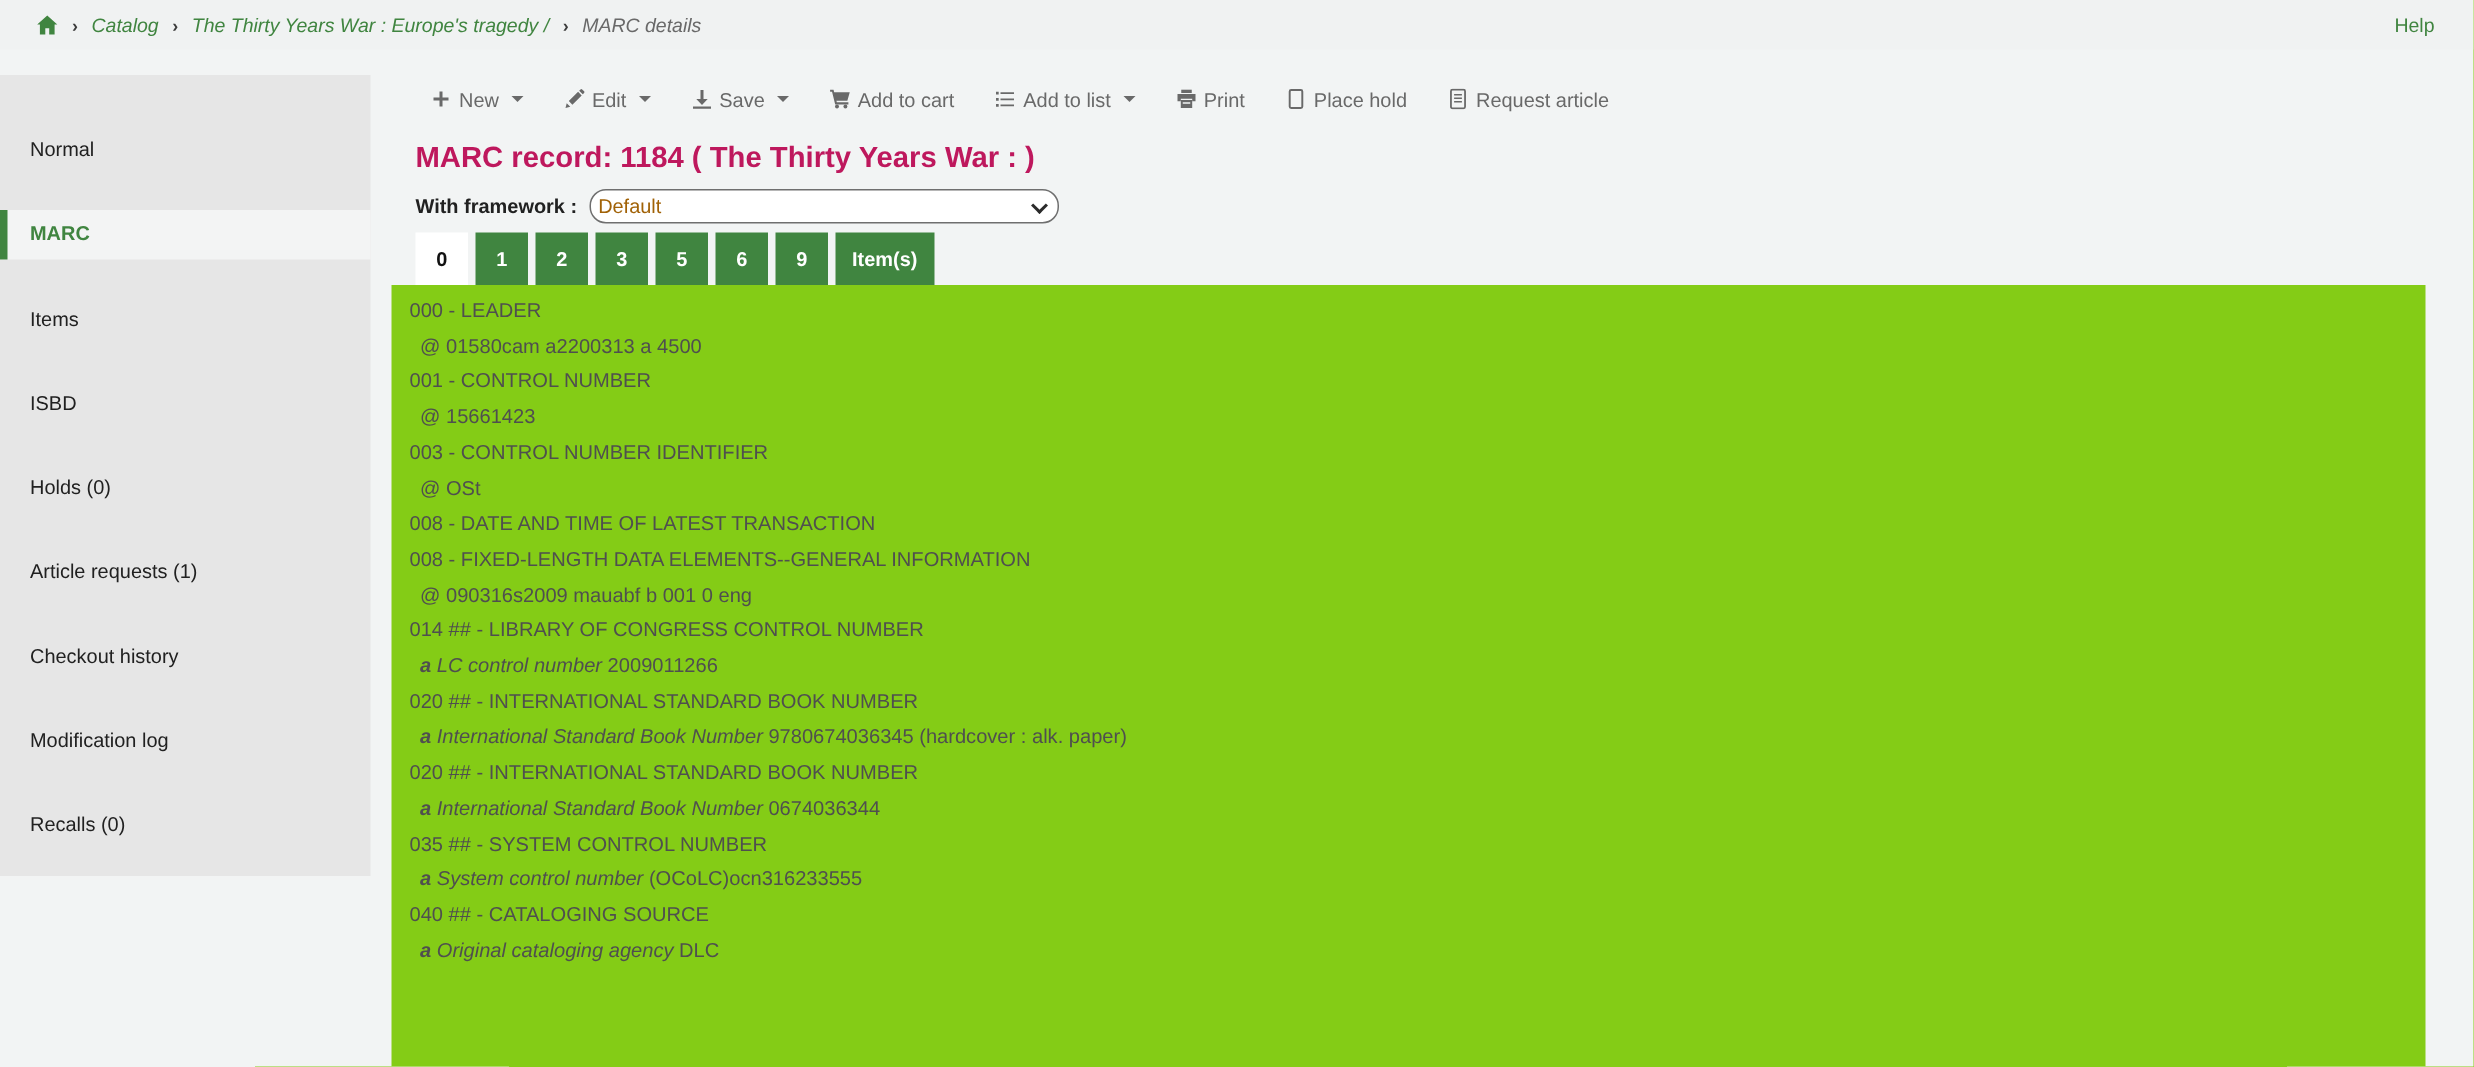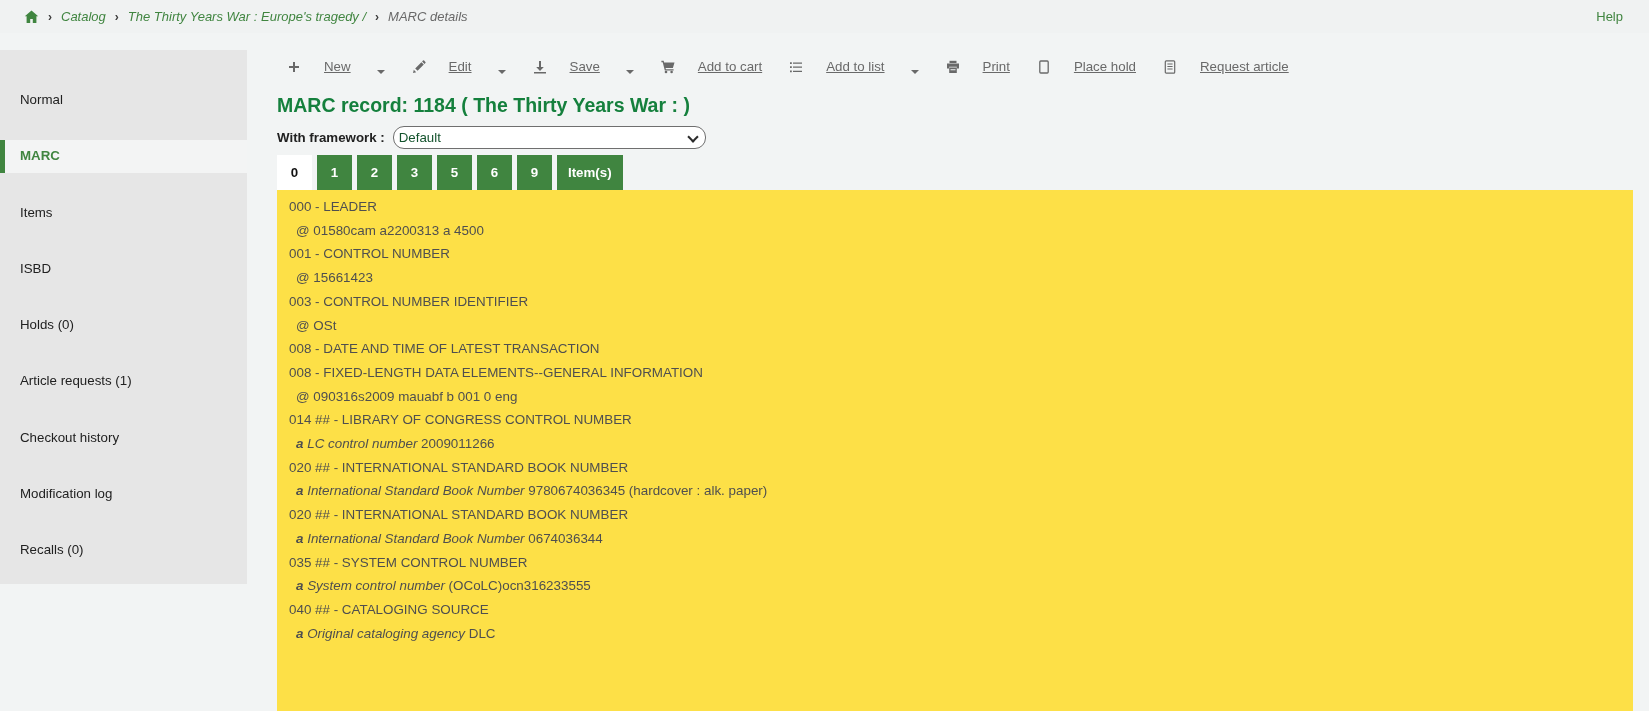--- a/index.html
+++ b/index.html
@@ -20,45 +20,45 @@
   .crumb-current{color:#696969;}
   .help-link{margin-left:auto;color:#408540;font-size:13px;font-style:normal;}
 
   
   .sidebar{position:absolute;top:50px;left:0;width:247px;background:#e6e6e6;padding:10px 0 17px;box-sizing:border-box;}
   .side-item{display:block;height:32.3px;line-height:32.3px;padding-left:20px;font-size:13.3px;color:#212121;margin-top:24px;}
   .side-item.active{background:#f3f4f4;border-left:5px solid #408540;padding-left:15px;color:#408540;font-weight:700;}
 
   
   .toolbar{position:absolute;top:54px;left:287px;height:24px;display:flex;align-items:center;gap:27px;color:#696969;}
-  .tb-btn{display:flex;align-items:flex-end;gap:23px;background:none;border:none;padding:0;margin:0;color:inherit;font:inherit;cursor:pointer;text-decoration:underline;}
+  .tb-btn{display:flex;align-items:center;gap:5px;background:none;border:none;padding:0;margin:0;color:inherit;font:inherit;cursor:pointer;}
   .tb-icon{display:flex;align-items:center;}
   .tb-icon svg{width:14px;height:14px;fill:currentColor;display:block;}
   .caret{width:0;height:0;border-left:4px solid transparent;border-right:4px solid transparent;border-top:4px solid currentColor;margin-left:3px;}
 
   
-  .page-title{position:absolute;top:94px;left:277px;margin:0;font-size:19.5px;font-weight:700;color:#15803d;}
+  .page-title{position:absolute;top:94px;left:277px;margin:0;font-size:19.5px;font-weight:700;color:#be185d;}
   .framework{position:absolute;top:126px;left:277px;display:flex;align-items:center;}
   .framework-label{font-weight:700;color:#212121;}
   .select-wrap{position:relative;margin-left:8px;display:inline-block;}
   .select-wrap select{
     width:313px;height:23px;border:1px solid #6f6f6f;border-radius:11px;background:#fff;
-    font-family:"Liberation Sans","DejaVu Sans",sans-serif;font-size:13.3px;color:#14532d;
+    font-family:"Liberation Sans","DejaVu Sans",sans-serif;font-size:13.3px;color:#a16207;
     padding:0 22px 0 5px;appearance:none;-webkit-appearance:none;
   }
   .select-wrap::after{content:"";position:absolute;right:9px;top:7px;width:6px;height:6px;border-right:2px solid #2b2b2b;border-bottom:2px solid #2b2b2b;transform:rotate(45deg);pointer-events:none;}
 
   
   .tabs{position:absolute;top:155px;left:277px;display:flex;gap:5px;}
   .tab{min-width:35px;height:35px;line-height:35px;padding:0 11px;box-sizing:border-box;text-align:center;
        background:#408540;color:#fff;font-weight:700;font-size:13.3px;}
   .tab.active{background:#fff;color:#111;}
 
   
-  .panel{position:absolute;top:190px;left:277px;width:1356px;height:521px;background:#fde047;box-sizing:border-box;padding:5px 12px 0;overflow:hidden;}
+  .panel{position:absolute;top:190px;left:261px;width:1356px;height:521px;background:#84cc16;box-sizing:border-box;padding:5px 12px 0;overflow:hidden;}
   .marc-tag{line-height:23.7px;font-size:13.4px;color:#4f4f4f;}
   .marc-subfield{line-height:23.7px;font-size:13.4px;color:#4f4f4f;padding-left:7px;}
   .sf-code{font-weight:700;font-style:italic;}
   .sf-code.at{font-weight:400;font-style:normal;}
   .sf-label{font-style:italic;}
 </style>
 </head>
 <body>
 
 <div class="topbar">

